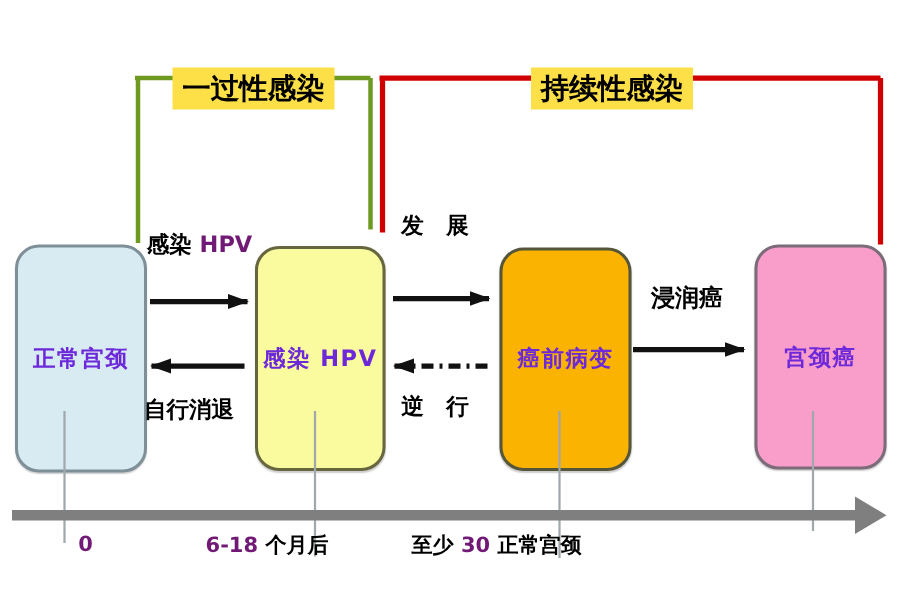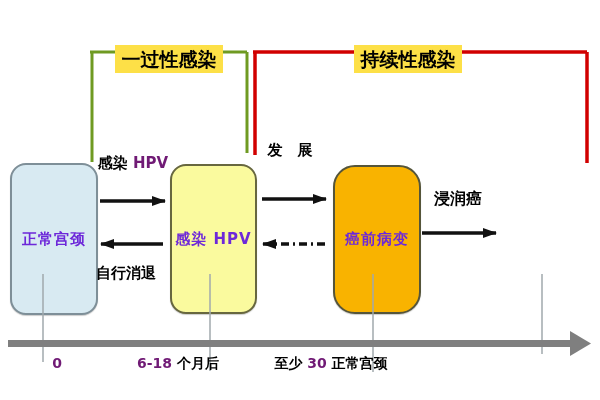--- a/index.html
+++ b/index.html
@@ -34,22 +34,25 @@
 <body>
 
 <div class="canvas">
 
   <div class="box" style="left: 10px; top: 163px; width: 84px; height: 148px; background-color: rgb(216, 234, 242); border-color: rgb(126, 143, 152);">
     <span>正常宫颈</span>
   </div>
   <div class="box" style="left: 170px; top: 164px; width: 83px; height: 146px; background-color: rgb(250, 250, 158); border-color: rgb(103, 103, 63);">
     <span>感染 HPV</span>
   </div>
-  <div class="box" style="left: 333px; top: 165px; width: 84px; height: 145px; background-color: rgb(249, 179, 0); border-color: rgb(85, 85, 58); border-radius: 22px;">
+  <div class="box" style="left: 333px; top: 165px; width: 84px; height: 145px; background-color: rgb(249, 179, 0); border-color: rgb(85, 85, 58);">
     <span>癌前病变</span>
+  </div>
+  <div class="box" style="left: 503px; top: 163px; width: 84px; height: 146px; background-color: rgb(249, 158, 202); border-color: rgb(124, 107, 120);">
+    <span>宫颈癌</span>
   </div>
 
   <svg class="overlay" width="600" height="400" viewBox="0 0 600 400">
     <defs>
       <marker id="ah" markerUnits="userSpaceOnUse" markerWidth="16" markerHeight="12" refX="13" refY="5" orient="auto">
         <path d="M0 0 L14 5 L0 10 Z" fill="#111111"></path>
       </marker>
     </defs>
 
     <line x1="43" y1="274" x2="43" y2="362" stroke-width="1.5" stroke="#a0a8ac"></line>
@@ -76,20 +79,21 @@
   </svg>
 
   <div class="bracket-label" style="left:115px;top:45px;width:102px;">一过性感染</div>
   <div class="bracket-label" style="left:354px;top:45px;width:102px;">持续性感染</div>
 
   <div class="alabel" style="left:95px;top:154px;width:76px;">
     <span>感染 </span><span class="num">HPV</span>
   </div>
   <div class="alabel" style="left:96px;top:264px;width:60px;">自行消退</div>
   <div class="alabel" style="left:252px;top:141px;width:76px;">发　展</div>
+  <div class="alabel" style="left:252px;top:262px;width:76px;">逆　行</div>
   <div class="alabel lg" style="left:418px;top:189px;width:80px;">浸润癌</div>
 
   <div class="tlabel" style="left:40px;top:355px;width:34px;">
     <span></span><span class="num">0</span><span></span>
   </div>
   <div class="tlabel" style="left:128px;top:355px;width:100px;">
     <span></span><span class="num">6-18</span><span> 个月后</span>
   </div>
   <div class="tlabel" style="left:268px;top:355px;width:126px;">
     <span>至少 </span><span class="num">30</span><span> 正常宫颈</span>

